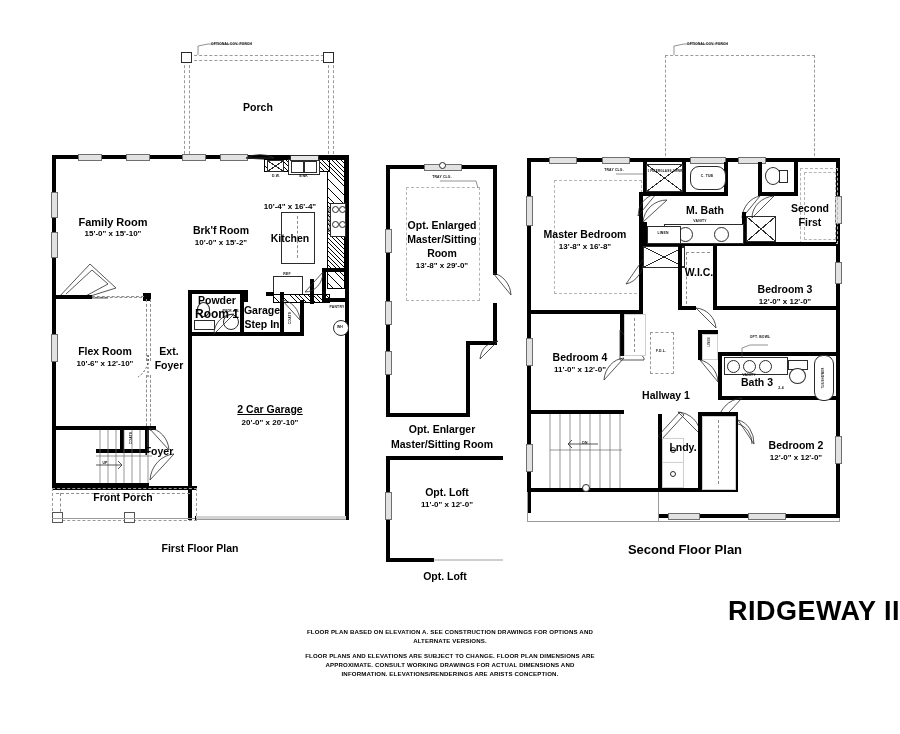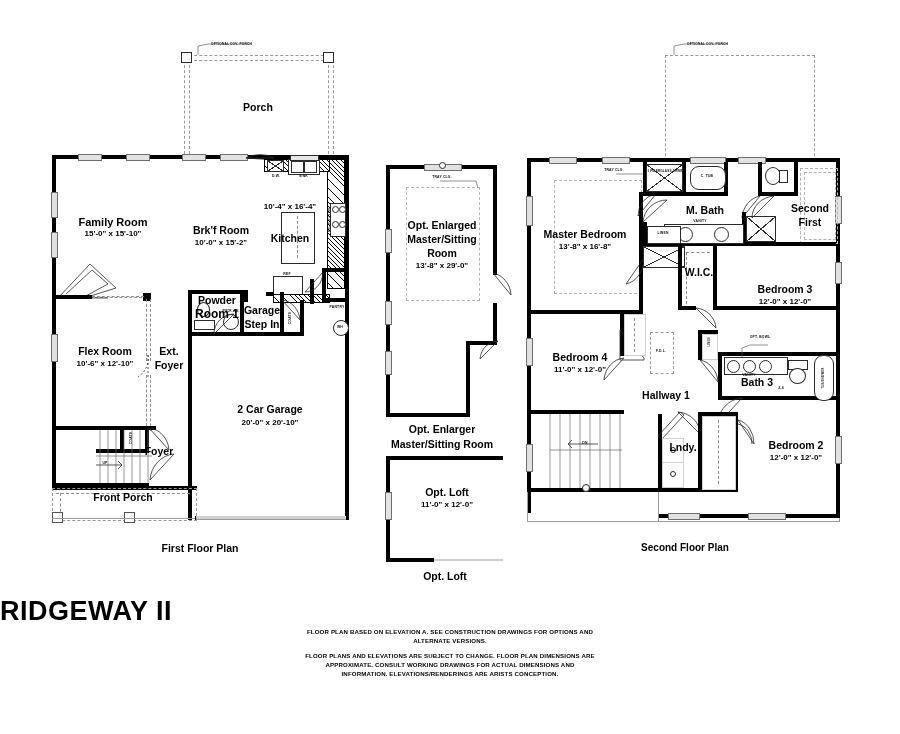--- a/index.html
+++ b/index.html
@@ -37,21 +37,21 @@
   .hatch{
     position:absolute;
     background-image:repeating-linear-gradient(45deg,#000 0 0.6px,rgba(0,0,0,0) 0.6px 3.2px);
     border:1px solid #000;box-sizing:border-box;background-color:#fff;
   }
   .xbox{position:absolute;border:1px solid #2b2b2b;box-sizing:border-box;background:#fff;}
   .xbox:before,.xbox:after{content:"";position:absolute;left:0;top:0;width:100%;height:100%;}
   .xbox:before{background:linear-gradient(to top right,transparent calc(50% - .5px),#2b2b2b calc(50% - .5px),#2b2b2b calc(50% + .5px),transparent calc(50% + .5px));}
   .xbox:after{background:linear-gradient(to bottom right,transparent calc(50% - .5px),#2b2b2b calc(50% - .5px),#2b2b2b calc(50% + .5px),transparent calc(50% + .5px));}
 
-  .title-main{position:absolute;width:100%;text-align:left;font-weight:bold;
+  .title-main{position:absolute;width:100%;text-align:right;font-weight:bold;
               font-size:27px;letter-spacing:.5px;}
   .title-sub{position:absolute;width:100%;text-align:center;font-weight:bold;
              font-size:6.1px;line-height:1.45;letter-spacing:.15px;}
   .title-sub2{position:absolute;width:100%;text-align:center;font-weight:bold;
               font-size:6.1px;line-height:1.45;letter-spacing:.15px;}
 
   svg.door{position:absolute;overflow:visible;}
   svg.door path,svg.door line{fill:none;stroke:#2b2b2b;stroke-width:.8;}
   svg.stair{position:absolute;overflow:visible;}
   svg.stair line{stroke:#6a6a6a;stroke-width:.7;}
@@ -226,21 +226,21 @@
 
     <div class="rname" style="left:232px;top:305px;width:60px;font-size:10.5px;">Garage</div>
     <div class="rname" style="left:232px;top:319px;width:60px;font-size:10.5px;">Step In</div>
 
     <div class="rname" style="left:50px;top:346px;width:110px;font-size:10.5px;">Flex Room</div>
     <div class="rdim" style="left:46px;top:360px;width:118px;font-size:8px;">10'-6" x  12'-10"</div>
 
     <div class="rname" style="left:146px;top:346px;width:46px;font-size:10.5px;">Ext.</div>
     <div class="rname" style="left:144px;top:360px;width:50px;font-size:10.5px;">Foyer</div>
 
-    <div class="rname" style="left:205px;top:404px;width:130px;font-size:10.5px;">2 Car Garage</div>
+    <div class="rname" style="left:205px;top:404px;width:130px;font-size:10.5px;text-decoration:underline;">2 Car Garage</div>
     <div class="rdim" style="left:205px;top:419px;width:130px;font-size:8px;">20'-0" x 20'-10"</div>
 
     <div class="rname" style="left:130px;top:446px;width:58px;font-size:10.5px;">Foyer</div>
 
     <div class="rname" style="left:58px;top:492px;width:130px;font-size:10.5px;">Front Porch</div>
 
     <div class="caption" style="left:100px;top:542px;width:200px;font-size:10.5px;">First Floor Plan</div>
   </div>
 
 
@@ -517,21 +517,21 @@
 
     <div class="rname" style="left:212px;top:377px;width:70px;font-size:10.5px;">Bath 3</div>
 
     <div class="rname" style="left:118px;top:390px;width:76px;font-size:10.5px;">Hallway 1</div>
 
     <div class="rname" style="left:148px;top:442px;width:50px;font-size:10.5px;">Lndy.</div>
 
     <div class="rname" style="left:240px;top:440px;width:92px;font-size:10.5px;">Bedroom 2</div>
     <div class="rdim" style="left:240px;top:454px;width:92px;font-size:8px;">12'-0" x 12'-0"</div>
 
-    <div class="caption" style="left:70px;top:542px;width:210px;font-size:10px;">Second Floor Plan</div>
+    <div class="caption" style="left:70px;top:542px;width:210px;font-size:13px;">Second Floor Plan</div>
   </div>
 
   <div class="abs" style="left:0;top:596px;width:900px;height:110px;">
     <div class="title-main" style="top:0;">RIDGEWAY II</div>
     <div class="title-sub" style="top:32px;left:290px;width:320px;">FLOOR PLAN BASED ON ELEVATION A. SEE CONSTRUCTION DRAWINGS FOR OPTIONS AND ALTERNATE VERSIONS.</div>
     <div class="title-sub2" style="top:56px;left:305px;width:290px;">FLOOR PLANS AND ELEVATIONS ARE SUBJECT TO CHANGE. FLOOR PLAN DIMENSIONS ARE APPROXIMATE. CONSULT WORKING DRAWINGS FOR ACTUAL DIMENSIONS AND INFORMATION. ELEVATIONS/RENDERINGS ARE ARISTS CONCEPTION.</div>
   </div>
 
 </div>
 

